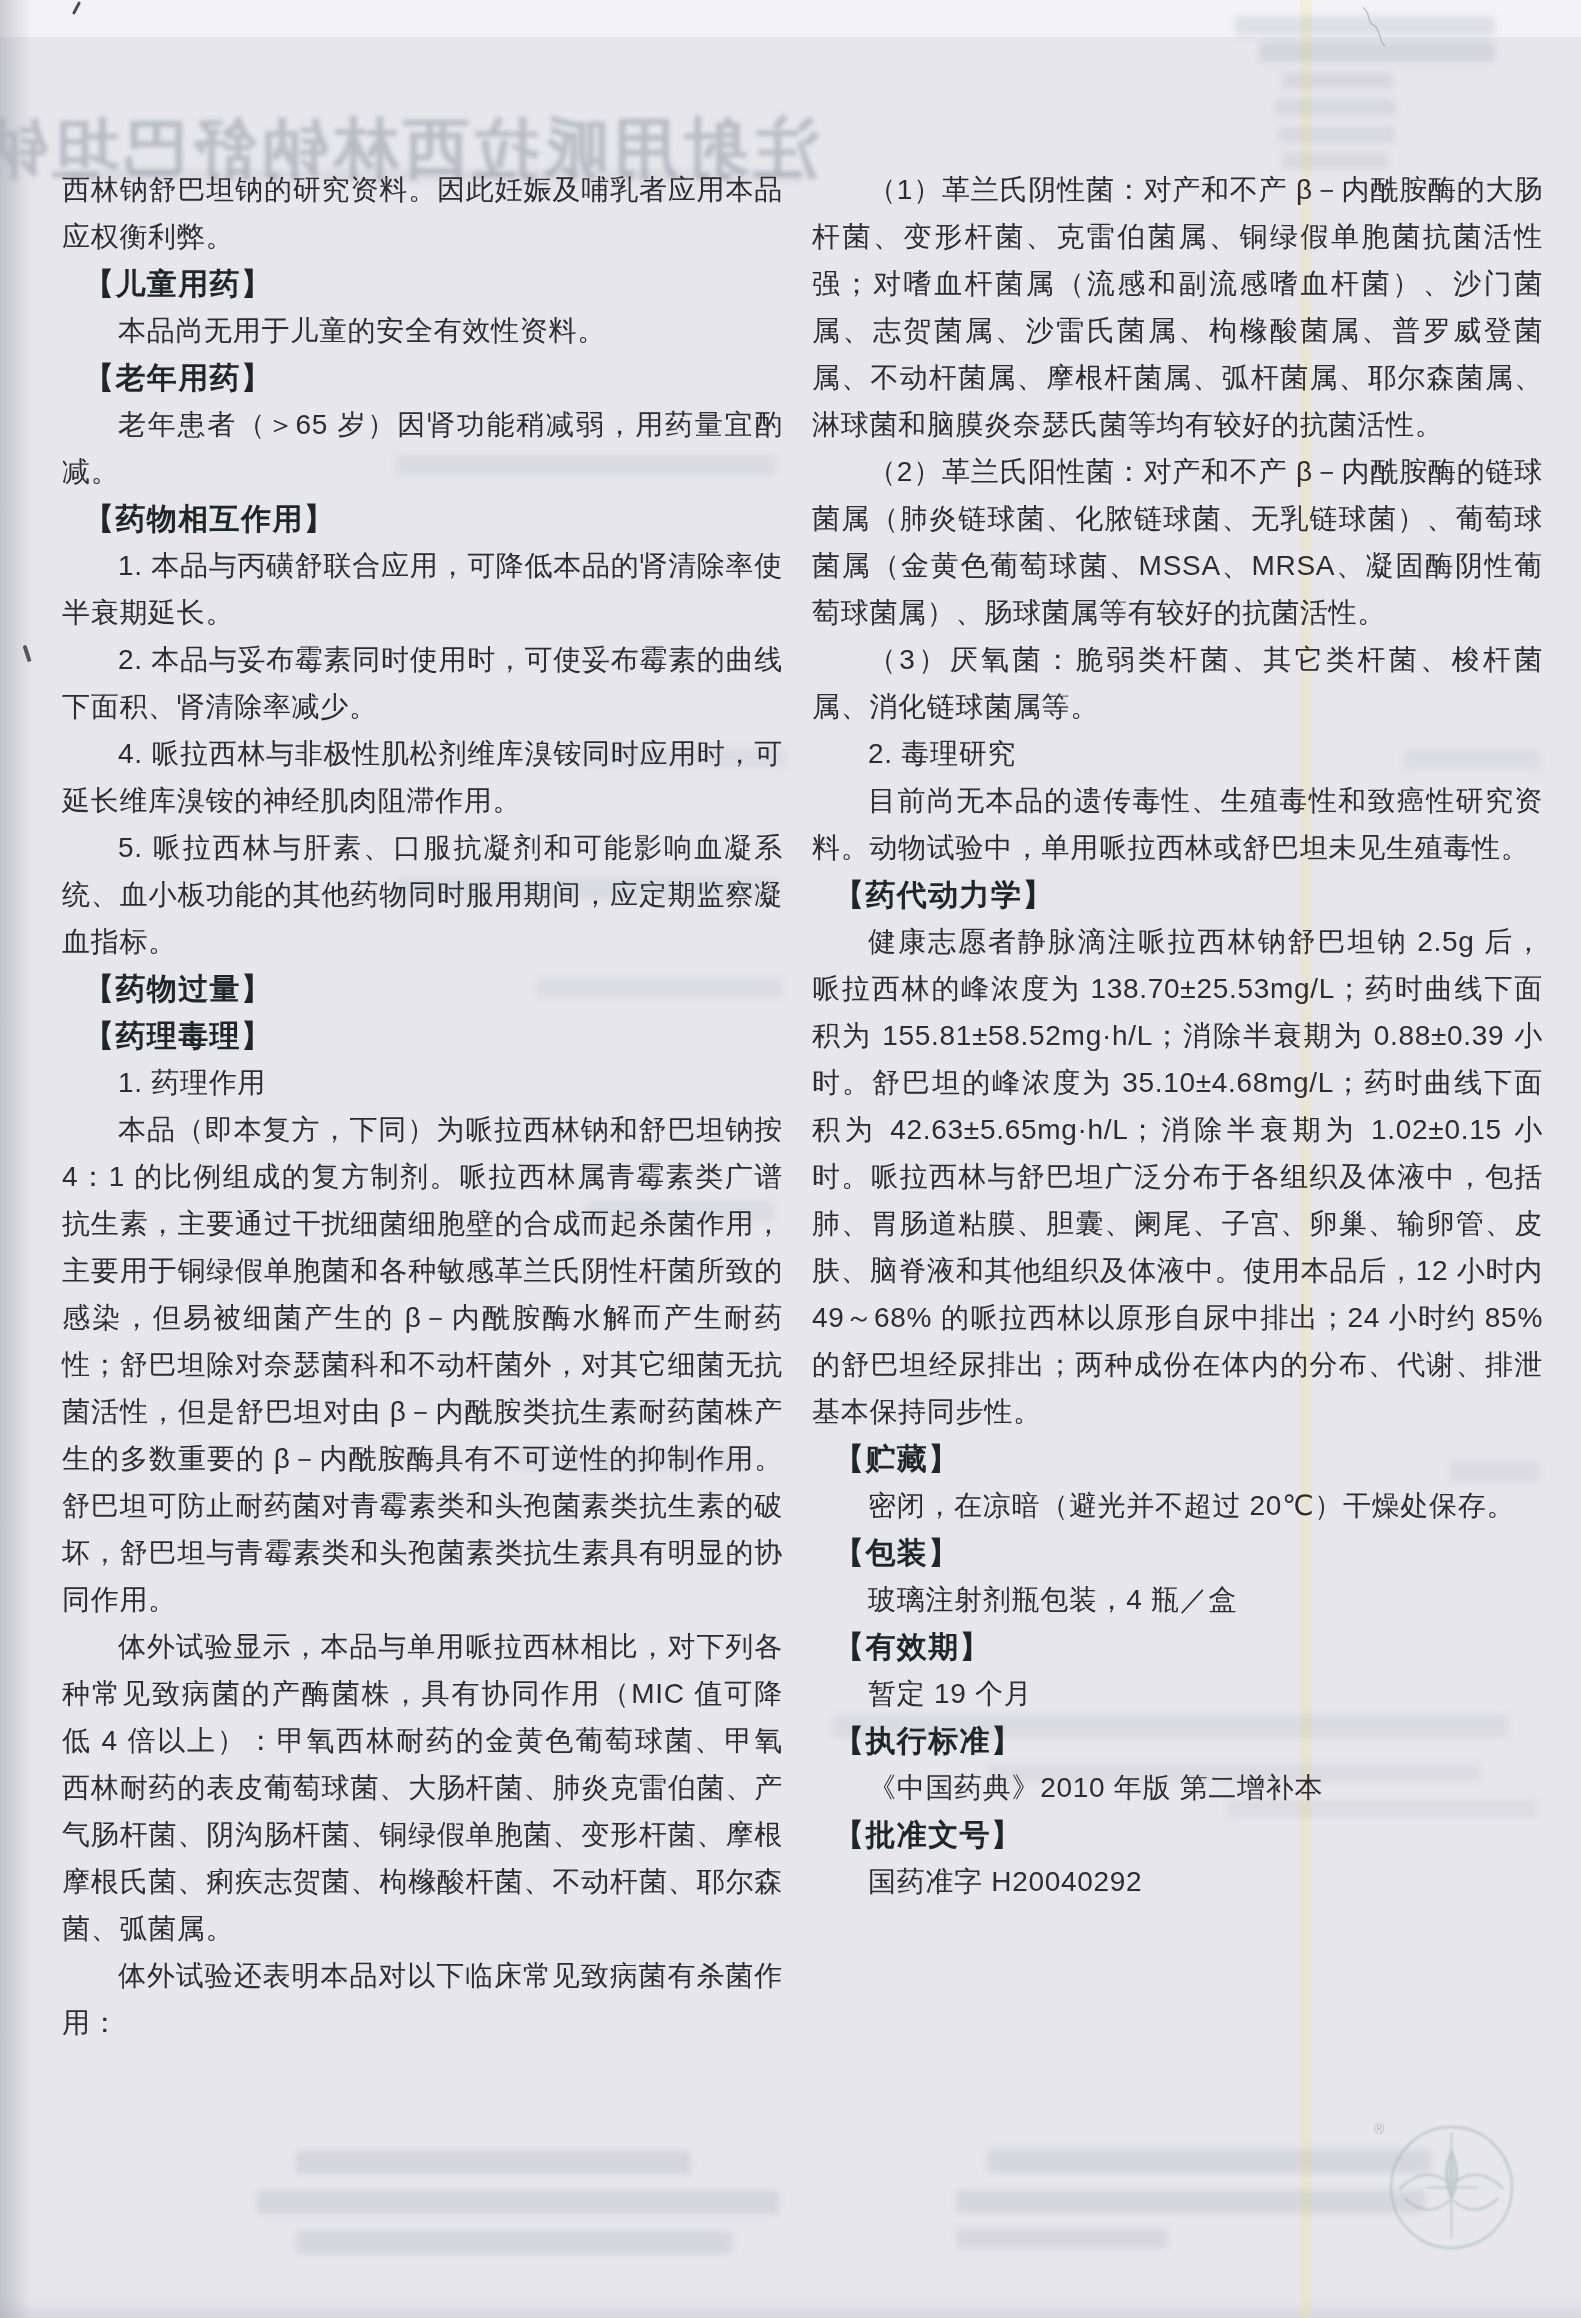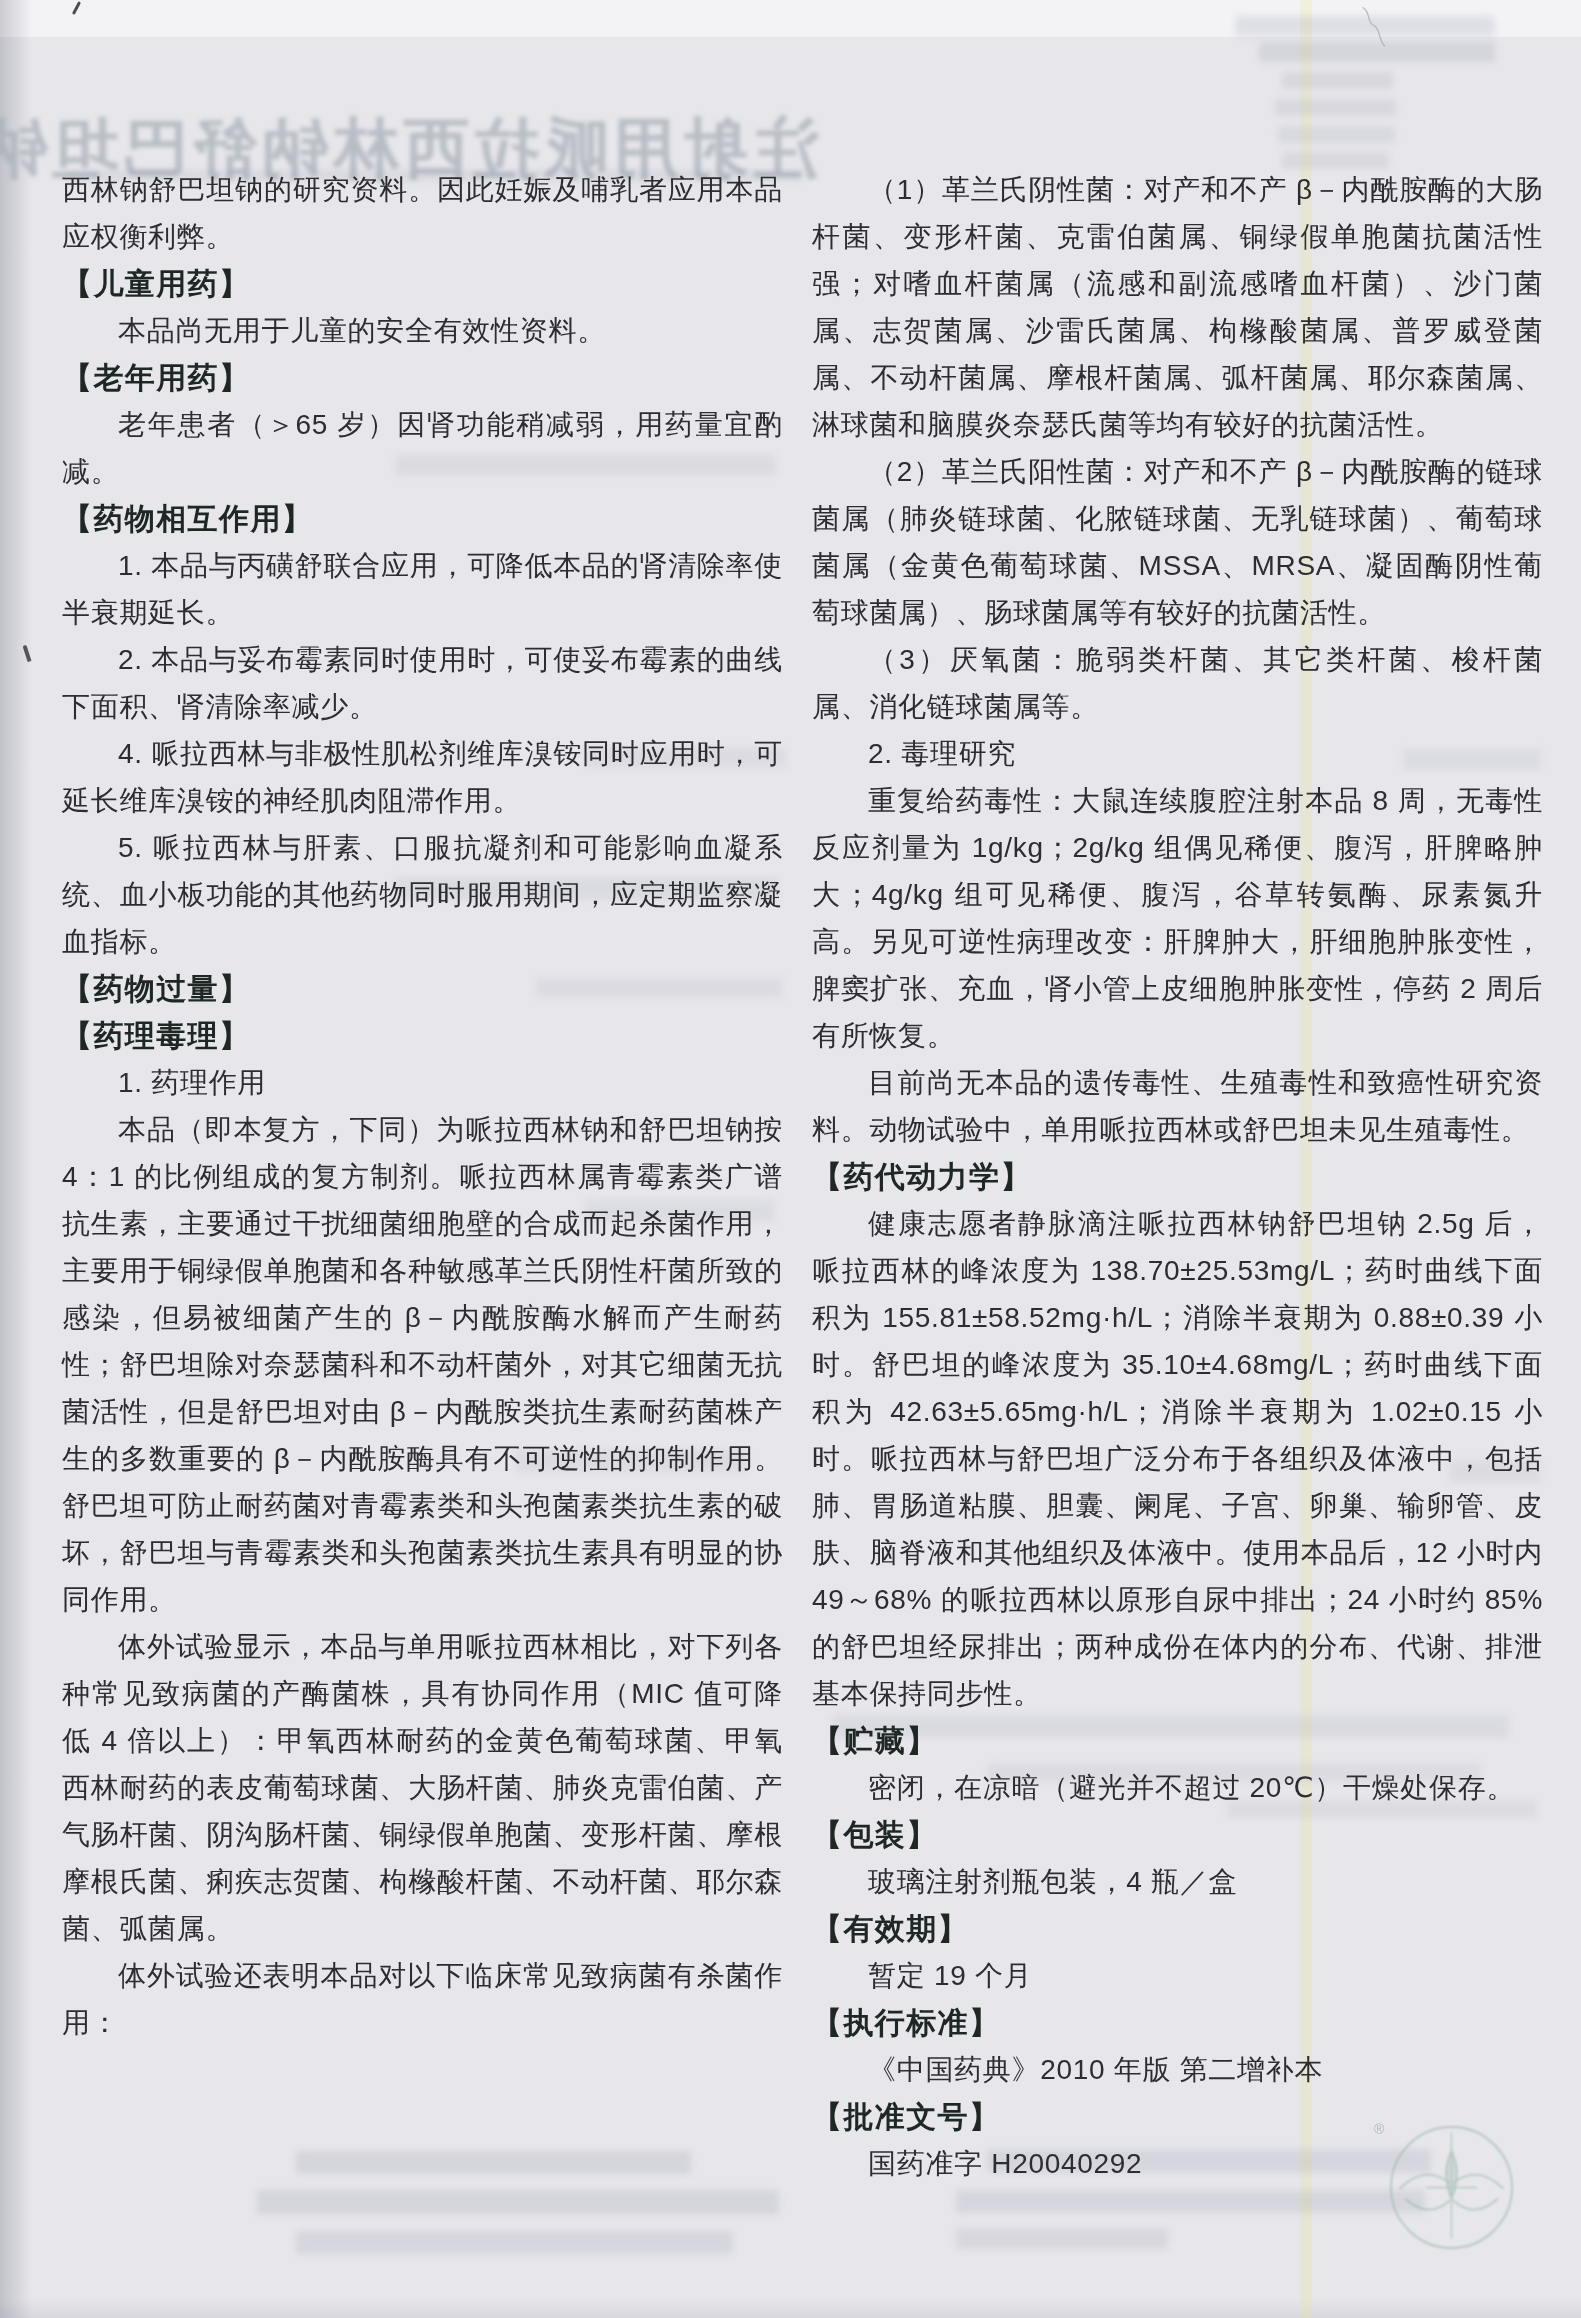--- a/index.html
+++ b/index.html
@@ -19,21 +19,21 @@
   .fold-stripe{position:absolute;left:1300px;top:0;width:12px;height:100%;
     background:rgba(234,227,150,.26);}
   
   .col{position:absolute;top:166px;color:#2c2c31;font-size:28px;line-height:47px;
     text-align:justify;letter-spacing:0.7px;}
   .col-left{left:62px;width:721px;}
   .col-right{left:812px;width:731px;}
   .col p{margin:0;}
   p.para{text-indent:2em;}
   p.cont{text-indent:0;}
-  p.heading{font-weight:700;color:#1e2724;text-indent:0;font-size:30px;letter-spacing:1.4px;}
+  p.heading{font-weight:700;color:#1e2724;text-indent:0;font-size:30px;letter-spacing:1.4px;margin-left:22px;}
   
   .ghost-title{
     position:absolute;left:55px;top:104px;width:764px;height:68px;
     font-size:66px;font-weight:700;letter-spacing:4.2px;white-space:nowrap;
     color:#a9b0b8;transform:scaleX(-1);filter:blur(2.1px);opacity:.75;
   }
   .ghost-bar{position:absolute;background:#8d93a2;filter:blur(3.5px);border-radius:2.8px;}
   
   .pen-tick-top{position:absolute;left:75px;top:1.4px;width:2.8px;height:14px;
     background:#4a4a50;transform:rotate(28deg);border-radius:1.4px;}
@@ -118,21 +118,20 @@
       <p class="para">1. 药理作用</p>
       <p class="para">本品（即本复方，下同）为哌拉西林钠和舒巴坦钠按 4：1 的比例组成的复方制剂。哌拉西林属青霉素类广谱抗生素，主要通过干扰细菌细胞壁的合成而起杀菌作用，主要用于铜绿假单胞菌和各种敏感革兰氏阴性杆菌所致的感染，但易被细菌产生的 β－内酰胺酶水解而产生耐药性；舒巴坦除对奈瑟菌科和不动杆菌外，对其它细菌无抗菌活性，但是舒巴坦对由 β－内酰胺类抗生素耐药菌株产生的多数重要的 β－内酰胺酶具有不可逆性的抑制作用。舒巴坦可防止耐药菌对青霉素类和头孢菌素类抗生素的破坏，舒巴坦与青霉素类和头孢菌素类抗生素具有明显的协同作用。</p>
       <p class="para">体外试验显示，本品与单用哌拉西林相比，对下列各种常见致病菌的产酶菌株，具有协同作用（MIC 值可降低 4 倍以上）：甲氧西林耐药的金黄色葡萄球菌、甲氧西林耐药的表皮葡萄球菌、大肠杆菌、肺炎克雷伯菌、产气肠杆菌、阴沟肠杆菌、铜绿假单胞菌、变形杆菌、摩根摩根氏菌、痢疾志贺菌、枸橼酸杆菌、不动杆菌、耶尔森菌、弧菌属。</p>
       <p class="para">体外试验还表明本品对以下临床常见致病菌有杀菌作用：</p>
     </div>
   <div class="col col-right">
       <p class="para">（1）革兰氏阴性菌：对产和不产 β－内酰胺酶的大肠杆菌、变形杆菌、克雷伯菌属、铜绿假单胞菌抗菌活性强；对嗜血杆菌属（流感和副流感嗜血杆菌）、沙门菌属、志贺菌属、沙雷氏菌属、枸橼酸菌属、普罗威登菌属、不动杆菌属、摩根杆菌属、弧杆菌属、耶尔森菌属、淋球菌和脑膜炎奈瑟氏菌等均有较好的抗菌活性。</p>
       <p class="para">（2）革兰氏阳性菌：对产和不产 β－内酰胺酶的链球菌属（肺炎链球菌、化脓链球菌、无乳链球菌）、葡萄球菌属（金黄色葡萄球菌、MSSA、MRSA、凝固酶阴性葡萄球菌属）、肠球菌属等有较好的抗菌活性。</p>
       <p class="para">（3）厌氧菌：脆弱类杆菌、其它类杆菌、梭杆菌属、消化链球菌属等。</p>
       <p class="para">2. 毒理研究</p>
-      <p class="para">重复给药毒性：大鼠连续腹腔注射本品 8 周，无毒性反应剂量为 1g/kg；2g/kg 组偶见稀便、腹泻，肝脾略肿大；4g/kg 组可见稀便、腹泻，谷草转氨酶、尿素氮升高。另见可逆性病理改变：肝脾肿大，肝细胞肿胀变性，脾窦扩张、充血，肾小管上皮细胞肿胀变性，停药 2 周后有所恢复。</p>
       <p class="para">目前尚无本品的遗传毒性、生殖毒性和致癌性研究资料。动物试验中，单用哌拉西林或舒巴坦未见生殖毒性。</p>
       <p class="heading">【药代动力学】</p>
       <p class="para">健康志愿者静脉滴注哌拉西林钠舒巴坦钠 2.5g 后，哌拉西林的峰浓度为 138.70±25.53mg/L；药时曲线下面积为 155.81±58.52mg·h/L；消除半衰期为 0.88±0.39 小时。舒巴坦的峰浓度为 35.10±4.68mg/L；药时曲线下面积为 42.63±5.65mg·h/L；消除半衰期为 1.02±0.15 小时。哌拉西林与舒巴坦广泛分布于各组织及体液中，包括肺、胃肠道粘膜、胆囊、阑尾、子宫、卵巢、输卵管、皮肤、脑脊液和其他组织及体液中。使用本品后，12 小时内 49～68% 的哌拉西林以原形自尿中排出；24 小时约 85% 的舒巴坦经尿排出；两种成份在体内的分布、代谢、排泄基本保持同步性。</p>
       <p class="heading">【贮藏】</p>
       <p class="para">密闭，在凉暗（避光并不超过 20℃）干燥处保存。</p>
       <p class="heading">【包装】</p>
       <p class="para">玻璃注射剂瓶包装，4 瓶／盒</p>
       <p class="heading">【有效期】</p>
       <p class="para">暂定 19 个月</p>
       <p class="heading">【执行标准】</p>

